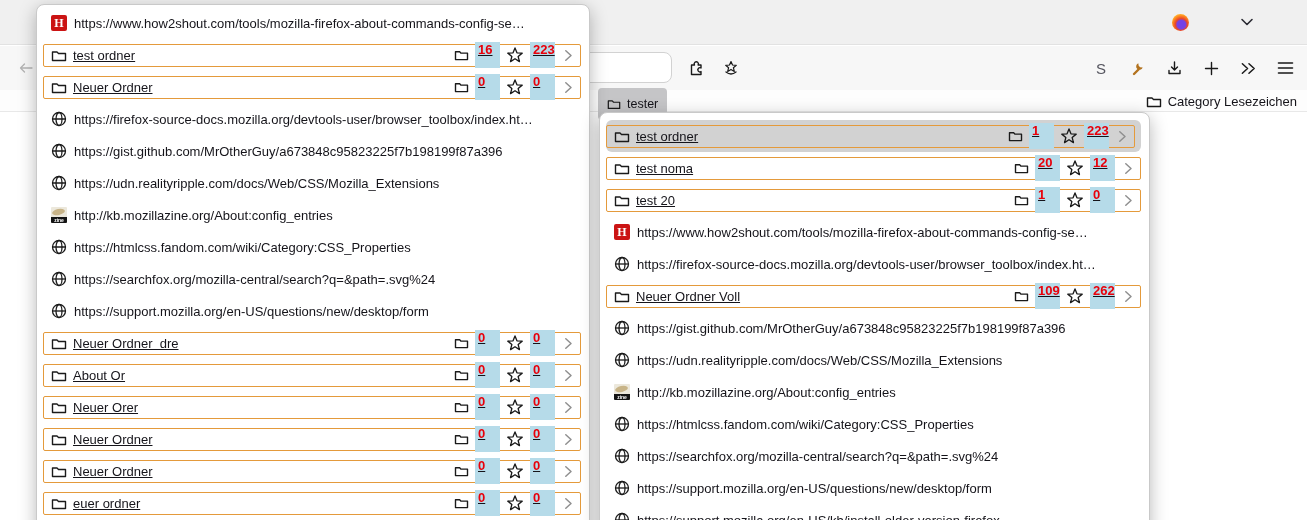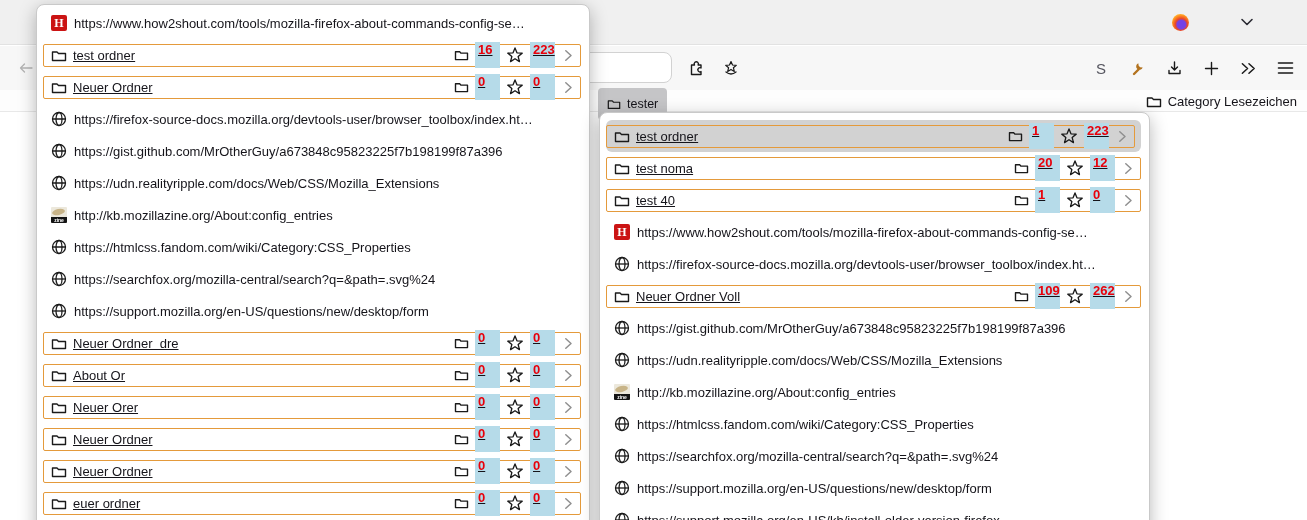--- a/index.html
+++ b/index.html
@@ -501,21 +501,21 @@
           </span>
         </div>
       </div>
       <div class="row folder-row">
         <div class="folder-box">
           <span style="display: flex;">
             <svg width="16" height="13" viewBox="0 0 16 13">
               <path d="M1.5 3.5 V11.5 H14.5 V4.5 H7.5 L6 3 H1.5 Z" fill="none" stroke="#1a1a1a" stroke-width="1.4" stroke-linejoin="round"></path>
             </svg>
           </span>
-          <span class="folder-name">test 40</span>
+          <span class="folder-name">test 20</span>
           <div class="spacer"></div>
           <span style="display: flex;">
             <svg width="15" height="12" viewBox="0 0 16 13">
               <path d="M1.5 3.5 V11.5 H14.5 V4.5 H7.5 L6 3 H1.5 Z" fill="none" stroke="#1a1a1a" stroke-width="1.5" stroke-linejoin="round"></path>
             </svg>
           </span>
           <span class="count-badge">1</span>
           <span style="display: flex;">
             <svg width="18" height="18" viewBox="0 0 18 19">
               <path d="M9 2 L11.06 7.17 L16.61 7.53 L12.33 11.08 L13.7 16.47 L9 13.5 L4.3 16.47 L5.67 11.08 L1.39 7.53 L6.94 7.17 Z" fill="none" stroke="#1a1a1a" stroke-width="1.4" stroke-linejoin="round"></path>

